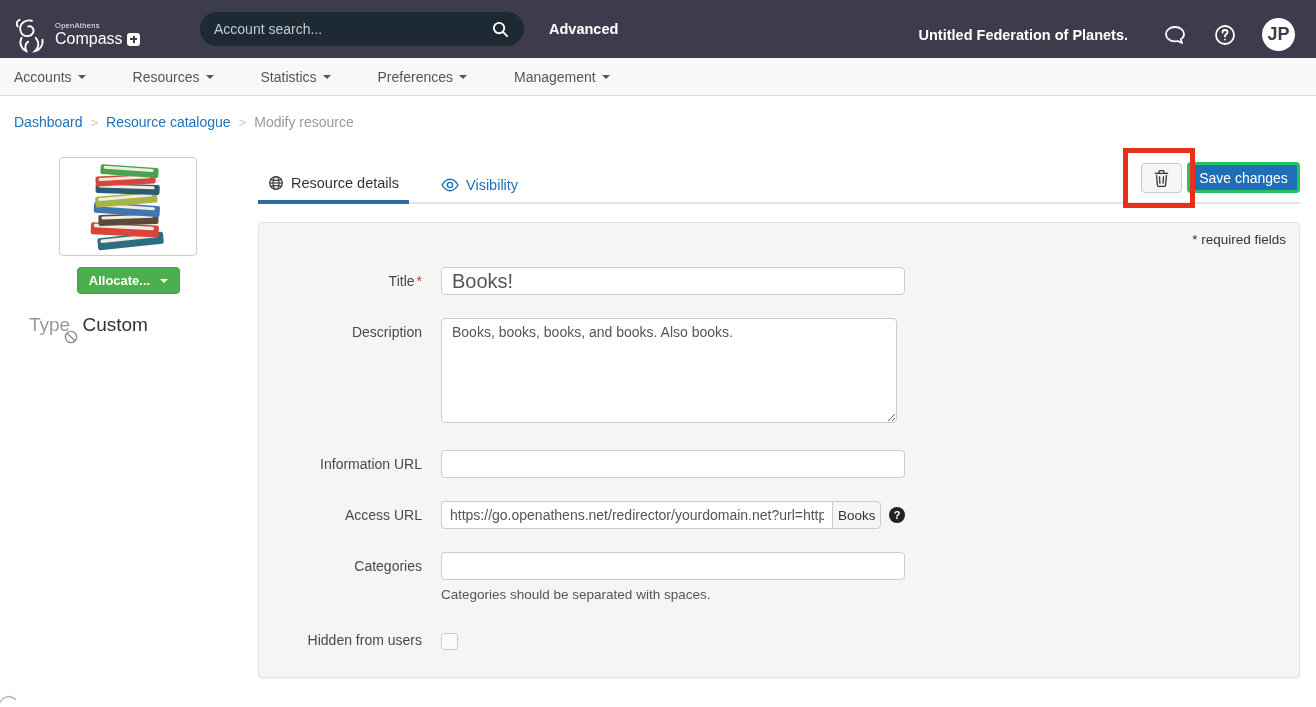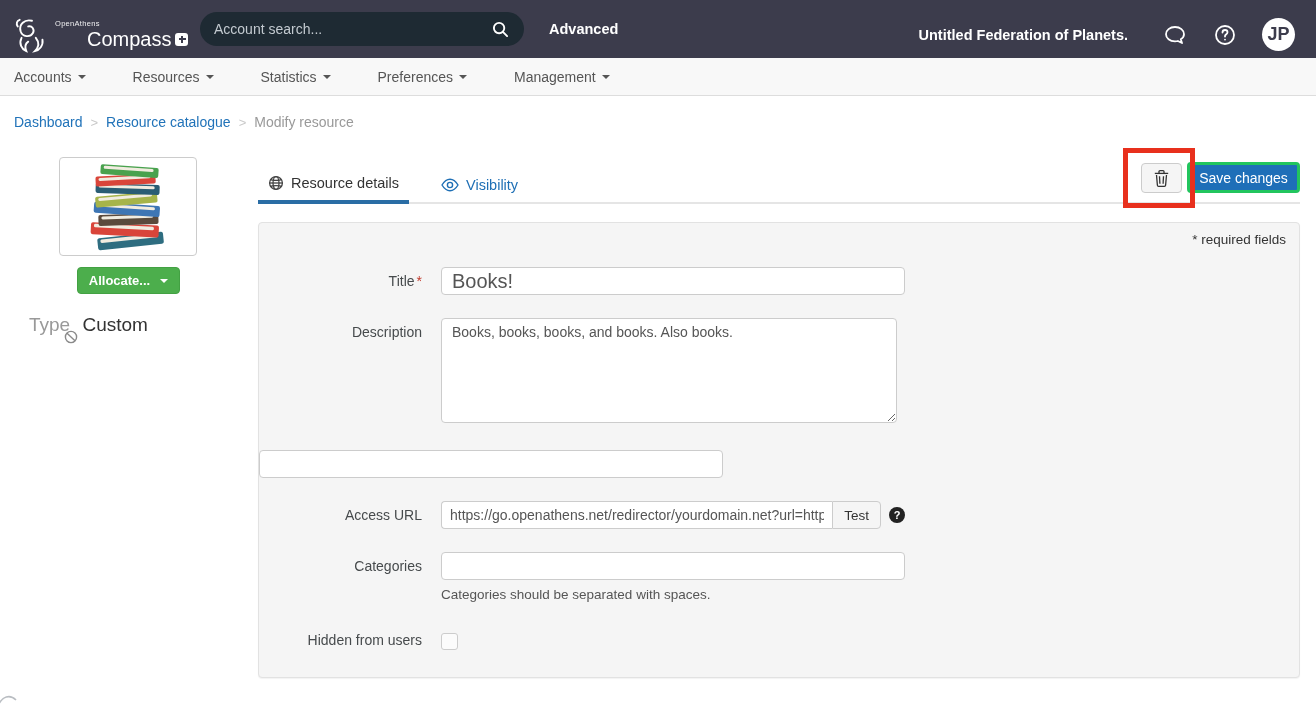--- a/index.html
+++ b/index.html
@@ -6,21 +6,21 @@
   html,body { width:1316px; height:707px; }
   body { font-family:"Liberation Sans", sans-serif; background:#fff; position:relative; overflow:hidden; }
 
   
   .topbar { position:absolute; left:0; top:0; width:1316px; height:69px; background:#3c3c4c; display:flex; align-items:center; }
   .brand { display:flex; align-items:center; margin-left:13px; }
   .brand-swirl { width:38px; height:40px; }
   .brand-text { margin-left:4px; color:#fff; line-height:1; }
   .brand-top { font-size:7.5px; letter-spacing:.3px; opacity:.92; margin-bottom:2px; }
   .brand-name-row { display:flex; align-items:center; }
-  .brand-name { font-size:20px; font-weight:400;margin-left:32px; }
+  .brand-name { font-size:16px; font-weight:400; }
   .plus-badge { width:13px; height:13px; background:#fff; border-radius:3px; margin-left:4px; position:relative; }
   .plus-badge::before, .plus-badge::after { content:""; position:absolute; background:#3c3c4c; }
   .plus-badge::before { left:6px; top:3px; width:2px; height:7px; }
   .plus-badge::after { left:3.5px; top:5.5px; width:7px; height:2px; }
 
   .search-pill { position:absolute; left:200px; top:12px; width:324px; height:34px; background:#1e2a33; border-radius:17px; display:flex; align-items:center; padding:0 14px; }
   .search-input { flex:1; background:transparent; border:none; outline:none; color:#e8ecef; font-size:14px; font-family:"Liberation Sans", sans-serif; }
   .search-input::placeholder { color:#c3cad0; opacity:1; }
   .search-icon-btn { width:20px; height:20px; display:flex; align-items:center; justify-content:center; cursor:pointer; }
 
@@ -266,30 +266,31 @@
     </div>
 
     <div class="form-row">
       <div class="form-label">Description</div>
       <div class="form-control">
         <textarea class="textarea-input" style="">Books, books, books, and books. Also books.</textarea>
       </div>
     </div>
 
     <div class="form-row">
+      <div class="form-label">Information URL</div>
       <div class="form-control">
         <input class="text-input" type="text" value="" style="">
       </div>
     </div>
 
     <div class="form-row">
       <div class="form-label">Access URL</div>
       <div class="form-control input-group">
         <input class="access-input" type="text" value="https://go.openathens.net/redirector/yourdomain.net?url=http" style="">
-        <button class="test-btn">Test</button>
+        <button class="test-btn">Books</button>
         <span class="q-badge">?</span>
       </div>
     </div>
 
     <div class="form-row">
       <div class="form-label">Categories</div>
       <div class="form-control">
         <input class="text-input" type="text" value="" style="">
         <div class="help-text">Categories should be separated with spaces.</div>
       </div>

